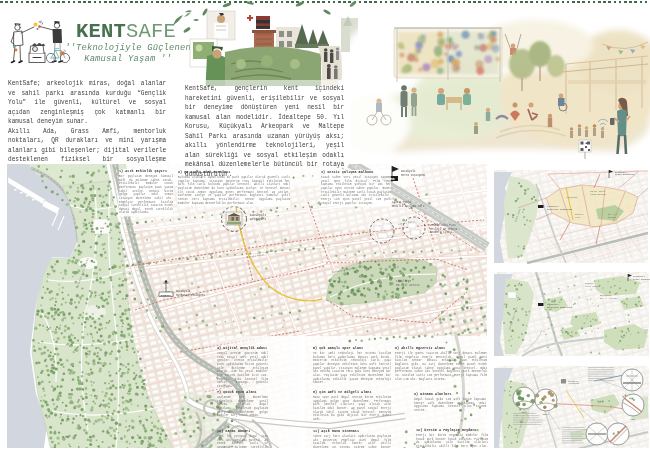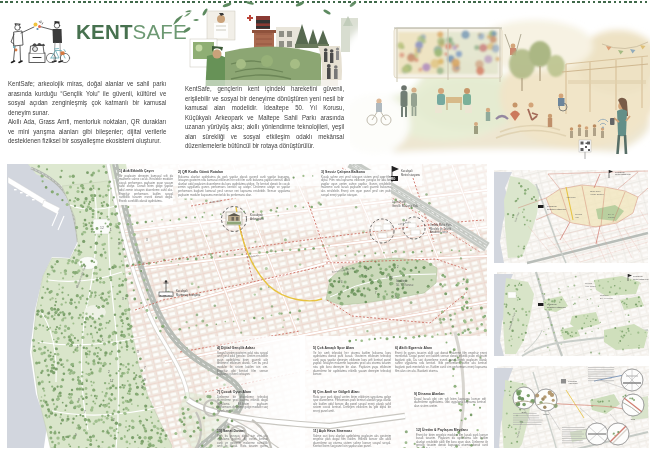--- a/index.html
+++ b/index.html
@@ -1,14 +1,14 @@
 <!DOCTYPE html>
 <html><head><meta charset="utf-8"><style>
 html,body{margin:0;padding:0;background:#fff}
-#page{position:relative;width:650px;height:448px;background:#fff;overflow:hidden;font-family:Liberation Sans, sans-serif}
+#page{position:relative;width:650px;height:448px;background:#fff;overflow:hidden;font-family:Liberation Mono, monospace}
 .abs{position:absolute}
 .tb{position:absolute;transform-origin:0 0;transform:scale(.5);color:#757575;text-align:justify}
 .tb h5{margin:0 0 2.5px 0;font-size:6.8px;color:#333;font-weight:bold;letter-spacing:.1px}
 .tb p{margin:0 0 4px 0;font-size:5.7px;line-height:7.3px}
 </style></head><body>
 <div id="page">
 
 <div class="abs" style="left:0;top:1px;width:650px;height:2px;background:repeating-linear-gradient(90deg,#40694a 0 2.6px,#fff 2.6px 5.2px)"></div>
 
 <svg class="abs" style="left:8px;top:20px" width="70" height="50" viewBox="0 0 70 50">
@@ -50,20 +50,21 @@
 <circle cx="6" cy="27" r="1.1" fill="#62aab4"></circle>
 </svg>
 
 <div class="abs" style="left:76px;top:20px;font-size:20.5px;font-weight:800;letter-spacing:.2px;color:#47714f">KENT<span style="color:#6d9973;font-weight:400">SAFE</span></div>
 
 <svg class="abs" style="left:171px;top:11px" width="22" height="16" viewBox="0 0 22 16">
 <path d="M2 14 Q5 6 12 4 Q8 11 2 14Z" fill="#5d8a60"></path>
 <path d="M13 6 q3 -4 7 -5 q-2 4 -7 5z" fill="#6f9b6f"></path>
 </svg>
 
+<div class="abs" style="left:48px;top:43px;width:160px;text-align:center;font-style:italic;font-size:8.8px;line-height:10.8px;color:#5f8a68;letter-spacing:.2px">''Teknolojiyle Güçlenen<br>Kamusal Yaşam ''</div>
 
 <svg class="abs" style="left:175px;top:0" width="200" height="40" viewBox="0 0 200 40">
 <g fill="#5d8a60">
 <ellipse cx="12" cy="30" rx="4" ry="1.6" transform="rotate(-35 12 30)"></ellipse>
 <ellipse cx="30" cy="12" rx="4" ry="1.5" transform="rotate(-60 30 12)"></ellipse>
 <ellipse cx="52" cy="5" rx="4.5" ry="1.6" transform="rotate(-20 52 5)"></ellipse>
 <ellipse cx="75" cy="3" rx="4" ry="1.4" transform="rotate(15 75 3)"></ellipse>
 <ellipse cx="125" cy="4" rx="4.5" ry="1.6" transform="rotate(-25 125 4)"></ellipse>
 <ellipse cx="152" cy="12" rx="4" ry="1.5" transform="rotate(30 152 12)"></ellipse>
 <ellipse cx="178" cy="4" rx="4" ry="1.5" transform="rotate(-40 178 4)"></ellipse>

